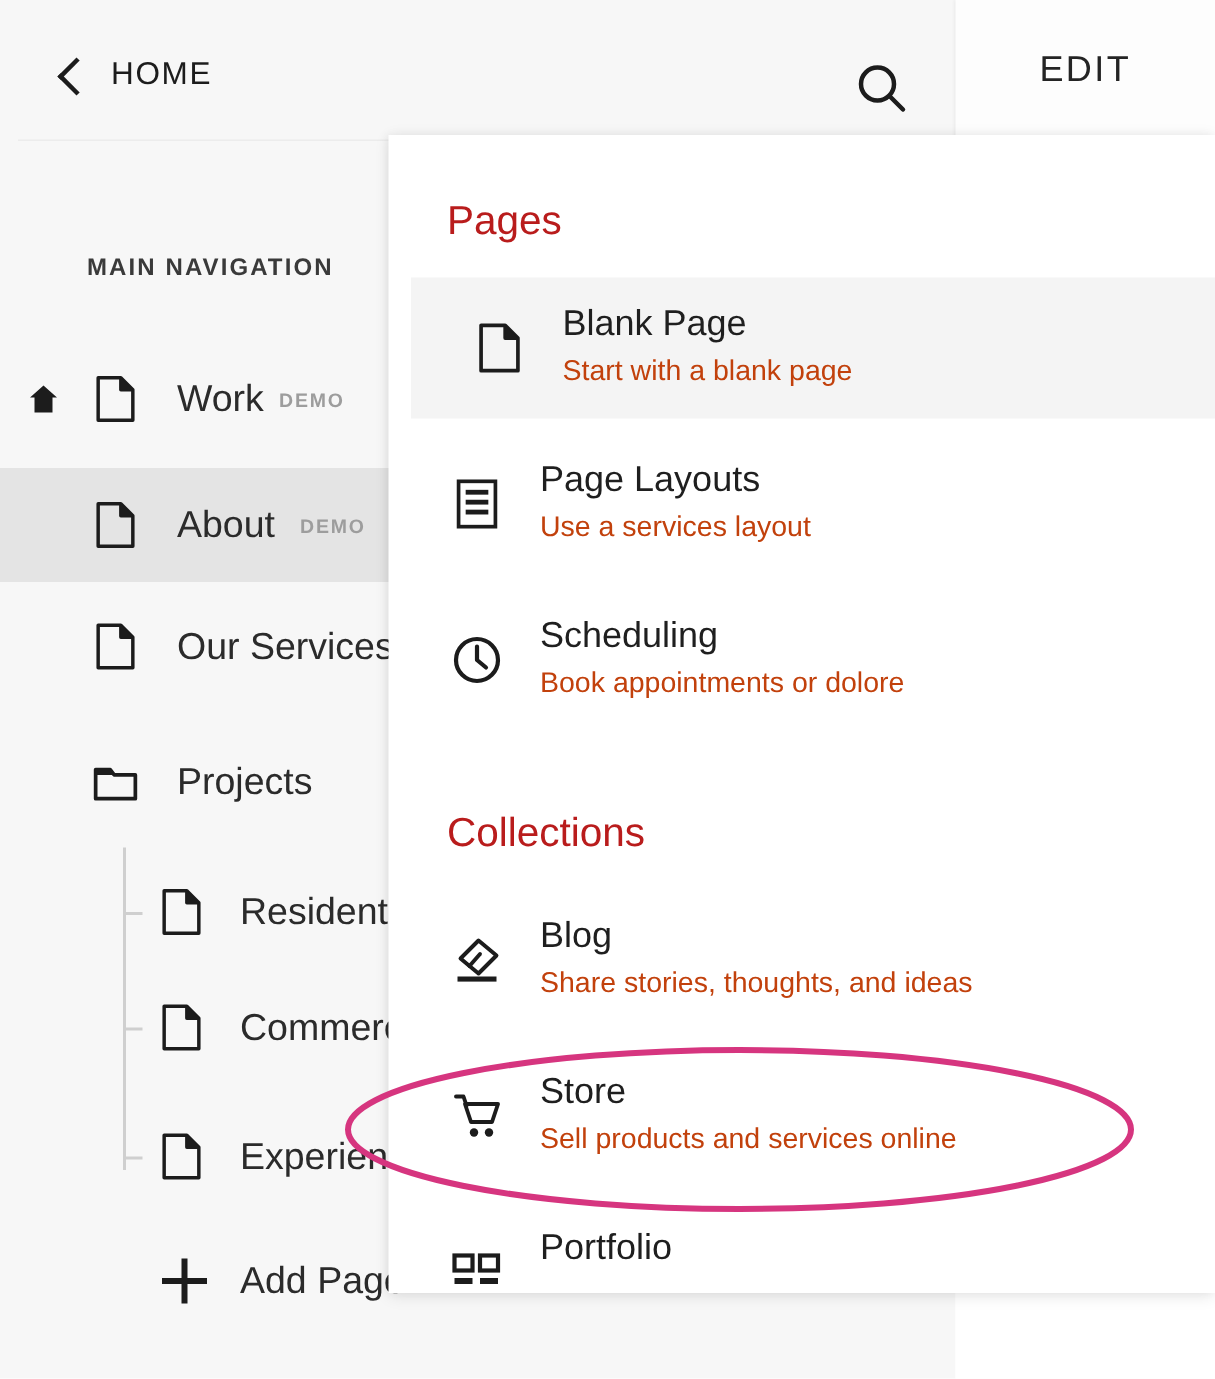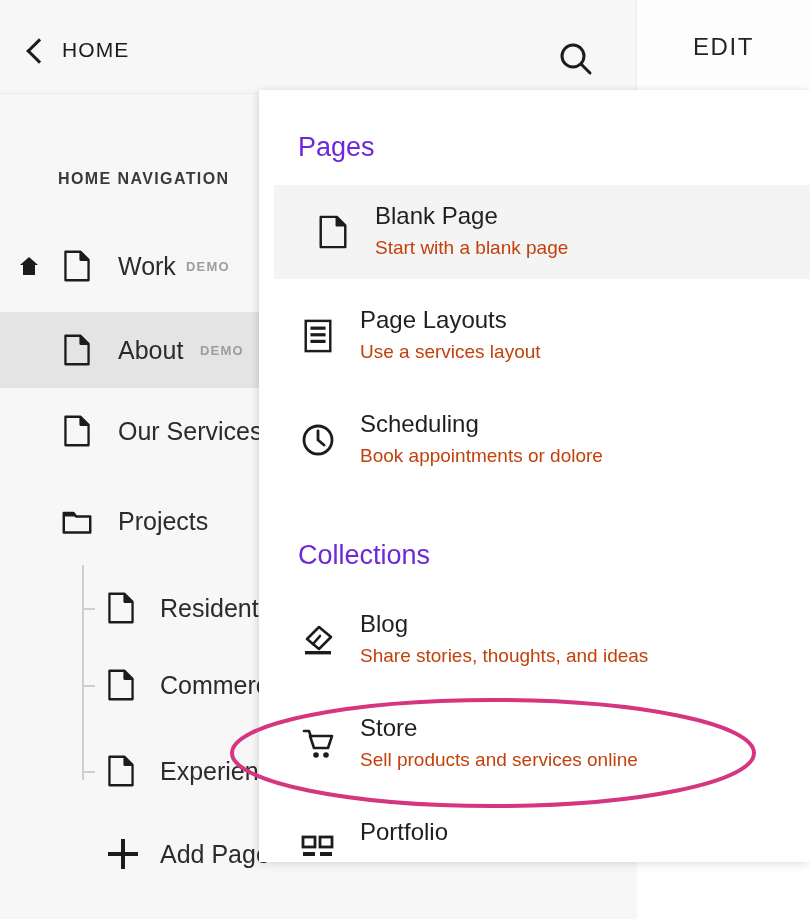--- a/index.html
+++ b/index.html
@@ -29,21 +29,21 @@
     left: 0;
     top: 0;
     width: 637px;
     height: 919px;
     background: #f7f7f7;
   }
 
   
   #sidebar-header {
     position: absolute;
-    left: 0;
+    left: 12px;
     top: 0;
     width: 709px;
     height: 93px;
     background: #f7f7f7;
     border-bottom: 1px solid #ececec;
     text-decoration: underline;
   }
   #back-home {
     position: absolute;
     left: 30px;
@@ -247,21 +247,21 @@
     width: 551px;
     height: 772px;
     background: #ffffff;
     box-shadow: 0 2px 10px rgba(0,0,0,0.10), -2px 0 6px rgba(0,0,0,0.05);
     overflow: hidden;
   }
   .section-title {
     position: absolute;
     left: 39px;
     font-size: 27px;
-    color: #6d28d9;
+    color: #b91c1c;
     font-weight: 400;
   }
   .menu-item {
     position: absolute;
     left: 0;
     width: 551px;
     height: 94px;
     cursor: pointer;
   }
   .menu-item.hovered {
@@ -318,21 +318,21 @@
         <span class="label">HOME</span>
       </div>
       <div id="search-btn">
         <svg width="40" height="40" viewBox="0 0 40 40" aria-hidden="true">
           <circle cx="17" cy="17" r="11" fill="none" stroke="#1c1c1c" stroke-width="3"></circle>
           <line x1="25" y1="25" x2="34" y2="34" stroke="#1c1c1c" stroke-width="3" stroke-linecap="round"></line>
         </svg>
       </div>
     </div>
 
-    <div id="main-nav-title">HOME NAVIGATION</div>
+    <div id="main-nav-title">MAIN NAVIGATION</div>
 
     <div id="nav-rows">
         <div class="nav-row" style="top: 228px;">
           <span class="home-ico">
             <svg width="22" height="22" viewBox="0 0 22 22">
               <path d="M11 2 L20 10 h-3 v10 h-12 v-10 h-3 z" fill="#1c1c1c"></path>
             </svg>
           </span>
           <span class="doc-ico" style="left:62px">
             <svg width="32" height="32" viewBox="0 0 32 36">

